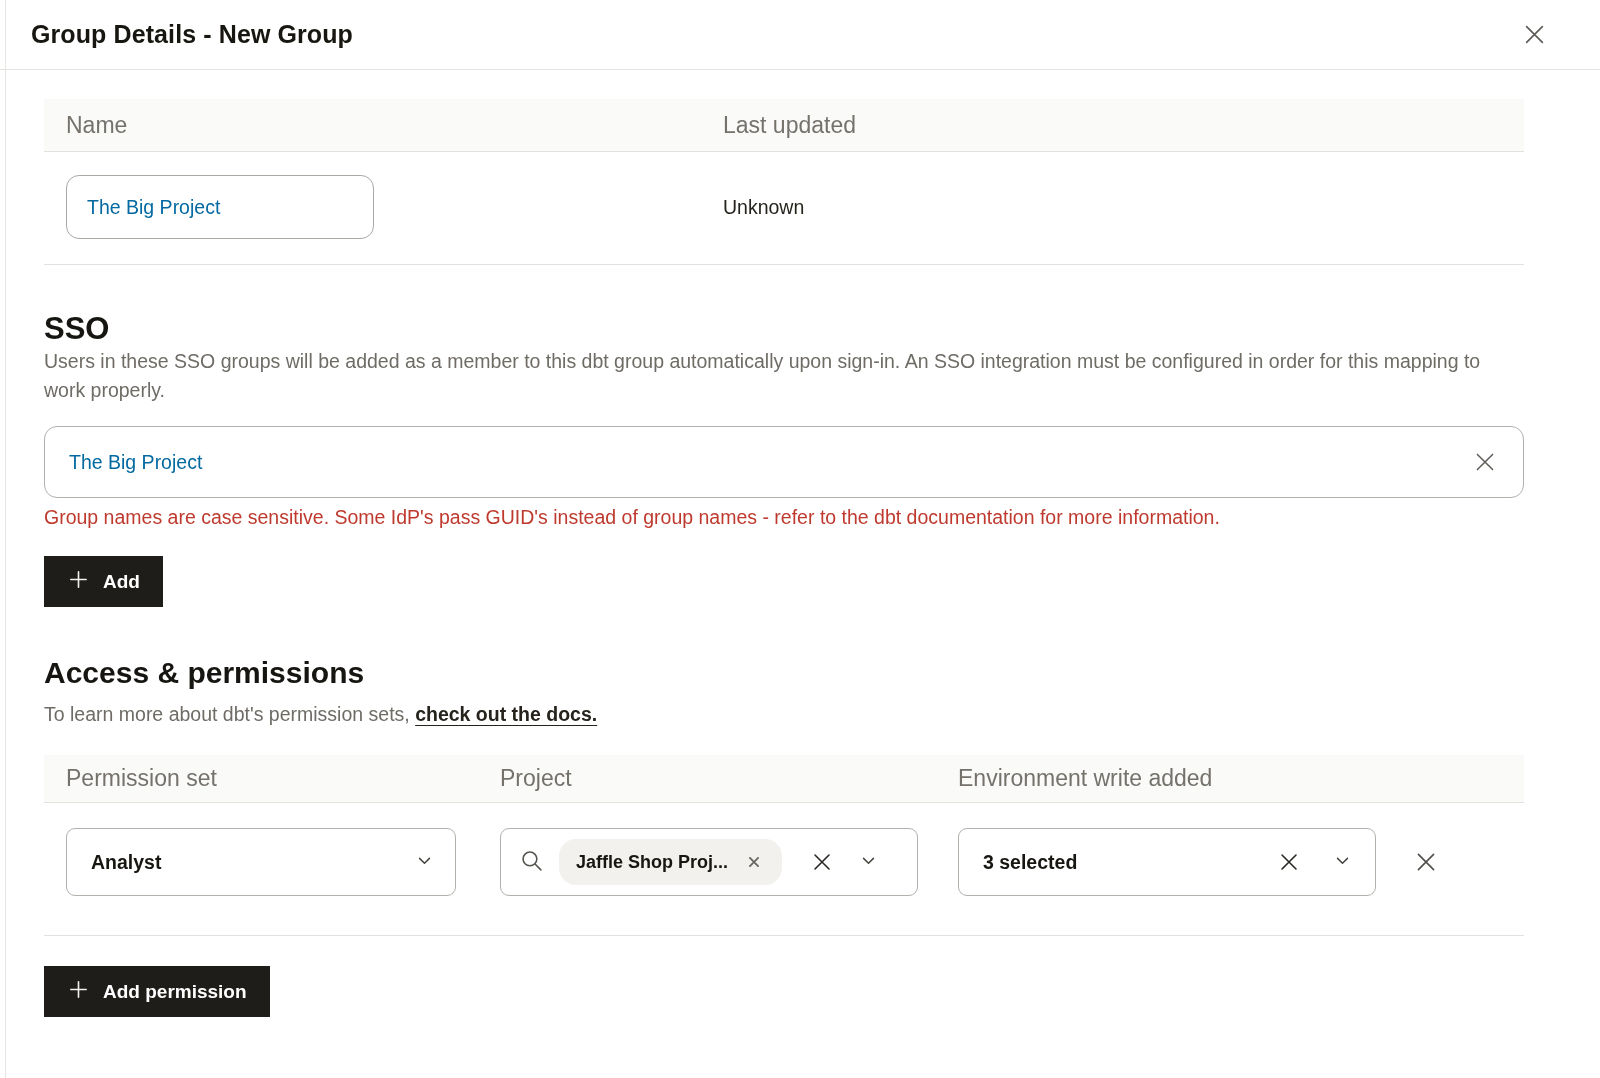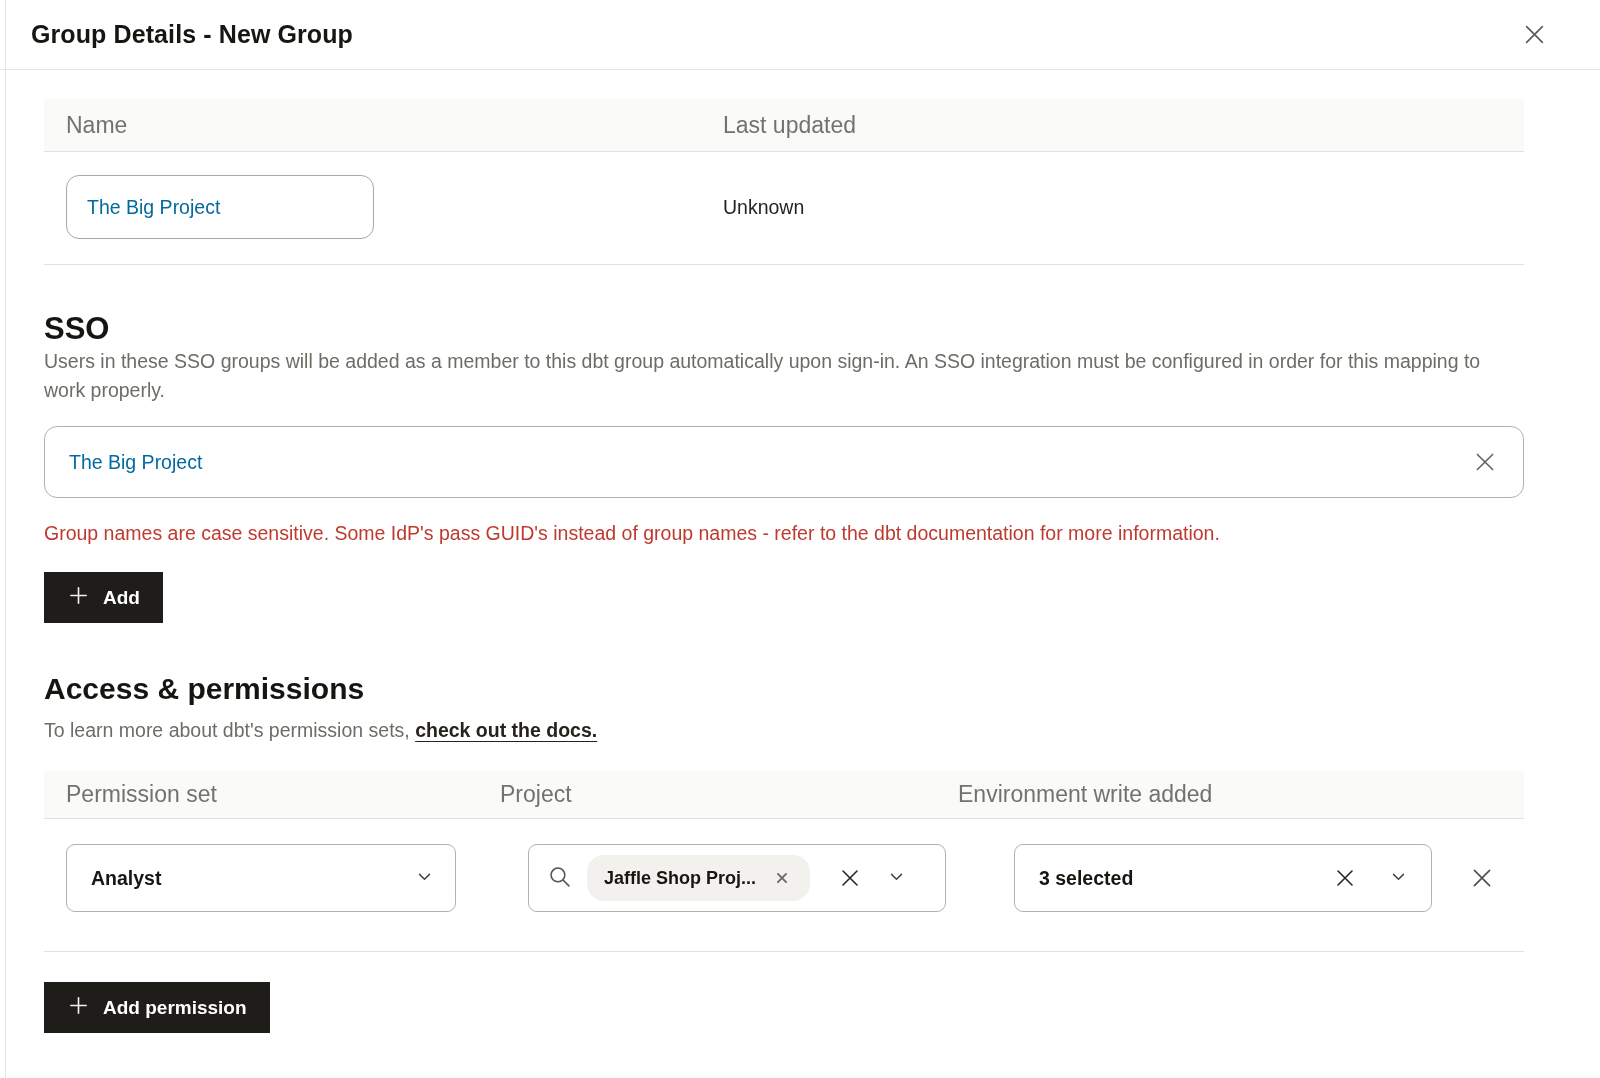--- a/index.html
+++ b/index.html
@@ -64,21 +64,21 @@
   
   .section-h { font-weight: 700; color: #171511; }
   .sso-h { font-size: 31px; margin-top: 46px; }
   .section-p { font-size: 19.5px; line-height: 29px; color: #6f6c66; }
 
   .sso-input-wrap { position: relative; margin-top: 21px; }
   .sso-input { width: 100%; height: 72px; padding: 0 70px 0 24px; border-color: #b3b1ac; }
   .sso-clear {
     position: absolute; right: 22px; top: 50%; transform: translateY(-50%);
   }
-  .helper-error { margin-top: 24px; font-size: 19.5px; color: #bf3a2e; }
+  .helper-error { margin-top: 8px; font-size: 19.5px; color: #bf3a2e; }
 
   .dark-btn {
     margin-top: 27px;
     display: inline-flex; align-items: center; gap: 13px;
     background: #1f1d1a; color: #ffffff;
     border: none; border-radius: 0; cursor: pointer;
     height: 51px; padding: 0 23px;
     font-family: "Liberation Sans", sans-serif;
     font-size: 19px; font-weight: 700;
   }
@@ -86,21 +86,21 @@
 
   .access-h { font-size: 30px; margin-top: 49px; }
   .docs-p { margin-top: 13px; font-size: 19.5px; color: #6f6c66; }
   .docs-link { color: #26231d; font-weight: 700; text-decoration: underline; text-underline-offset: 4px; cursor: pointer; }
 
   
   .p-head { height: 48px; }
   .p-col1 { flex: 0 0 434px; }
   .p-col2 { flex: 0 0 458px; }
   .p-col3 { flex: 1; }
-  .perm-row { padding: 25px 22px 39px 22px; gap: 28px; }
+  .perm-row { padding: 25px 22px 39px 22px; }
 
   .select {
     height: 68px;
     border: 1px solid #b3b1ac; border-radius: 9px; background: #fff;
     display: flex; align-items: center;
     cursor: pointer;
   }
   .ps-select { width: 390px; padding: 0 22px 0 24px; justify-content: space-between; }
   .select-label { font-size: 19.5px; font-weight: 600; color: #181610; }
   .chev { color: #43413c; }

